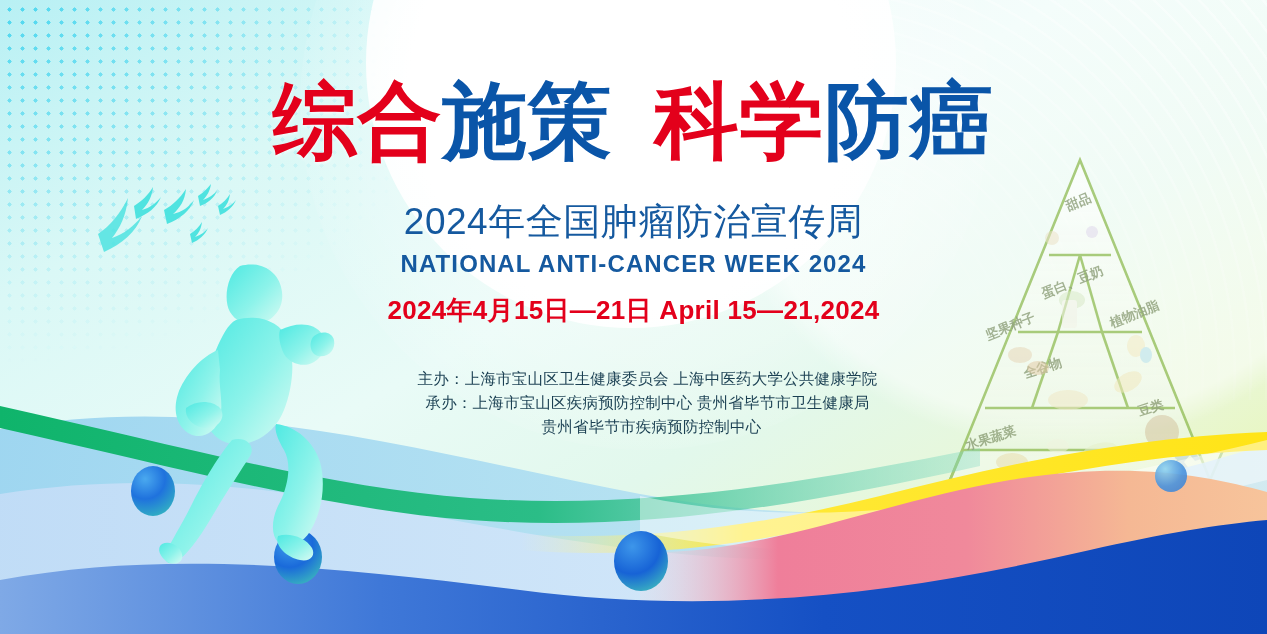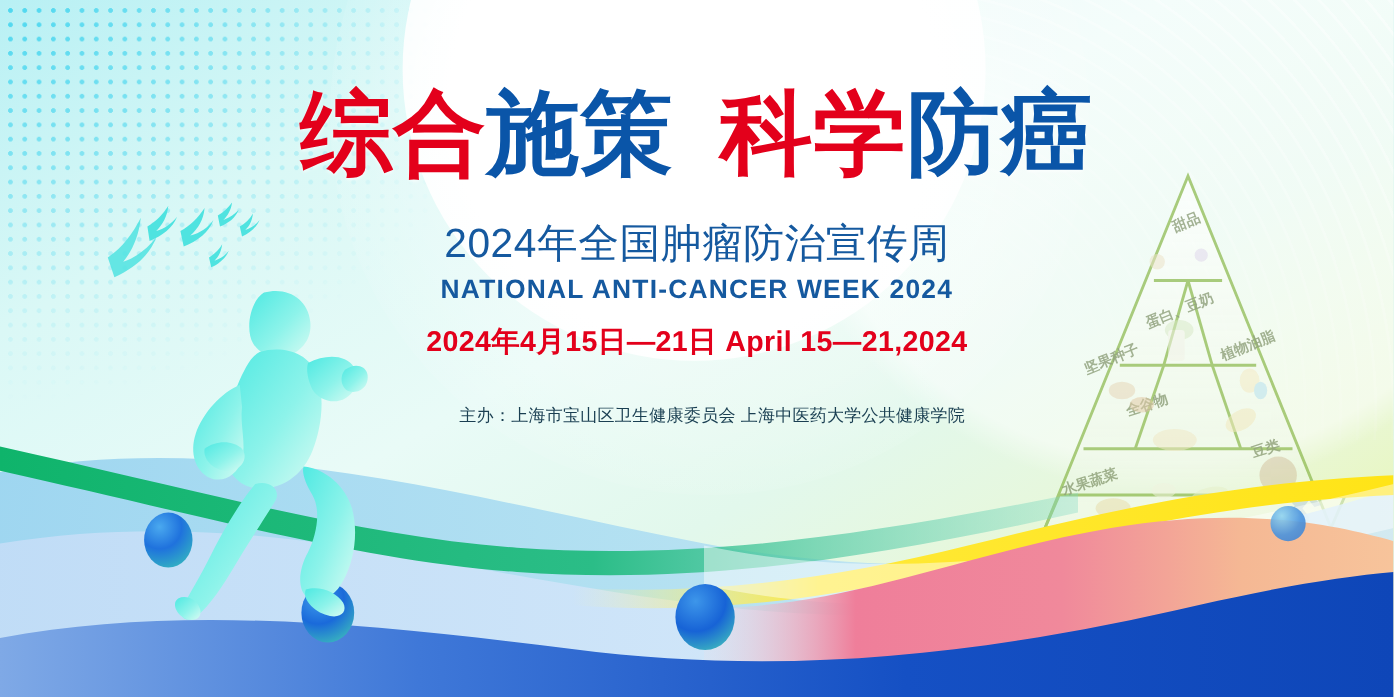--- a/index.html
+++ b/index.html
@@ -295,16 +295,18 @@
     <div id="main-title">
       <span class="red">综合</span><span class="blue">施策</span><span class="gap"></span><span class="red">科学</span><span class="blue">防癌</span>
     </div>
 
     <div id="subtitle-cn">2024年全国肿瘤防治宣传周</div>
     <div id="subtitle-en">NATIONAL ANTI-CANCER WEEK 2024</div>
     <div id="date-line">2024年4月15日—21日  April 15—21,2024</div>
 
     <div id="credits">
       <span class="line">主办：上海市宝山区卫生健康委员会  上海中医药大学公共健康学院</span>
+      <span class="line">承办：上海市宝山区疾病预防控制中心   贵州省毕节市卫生健康局</span>
+      <span class="line indent">贵州省毕节市疾病预防控制中心</span>
     </div>
 
   </div>
 </div>
 
 </body></html>

